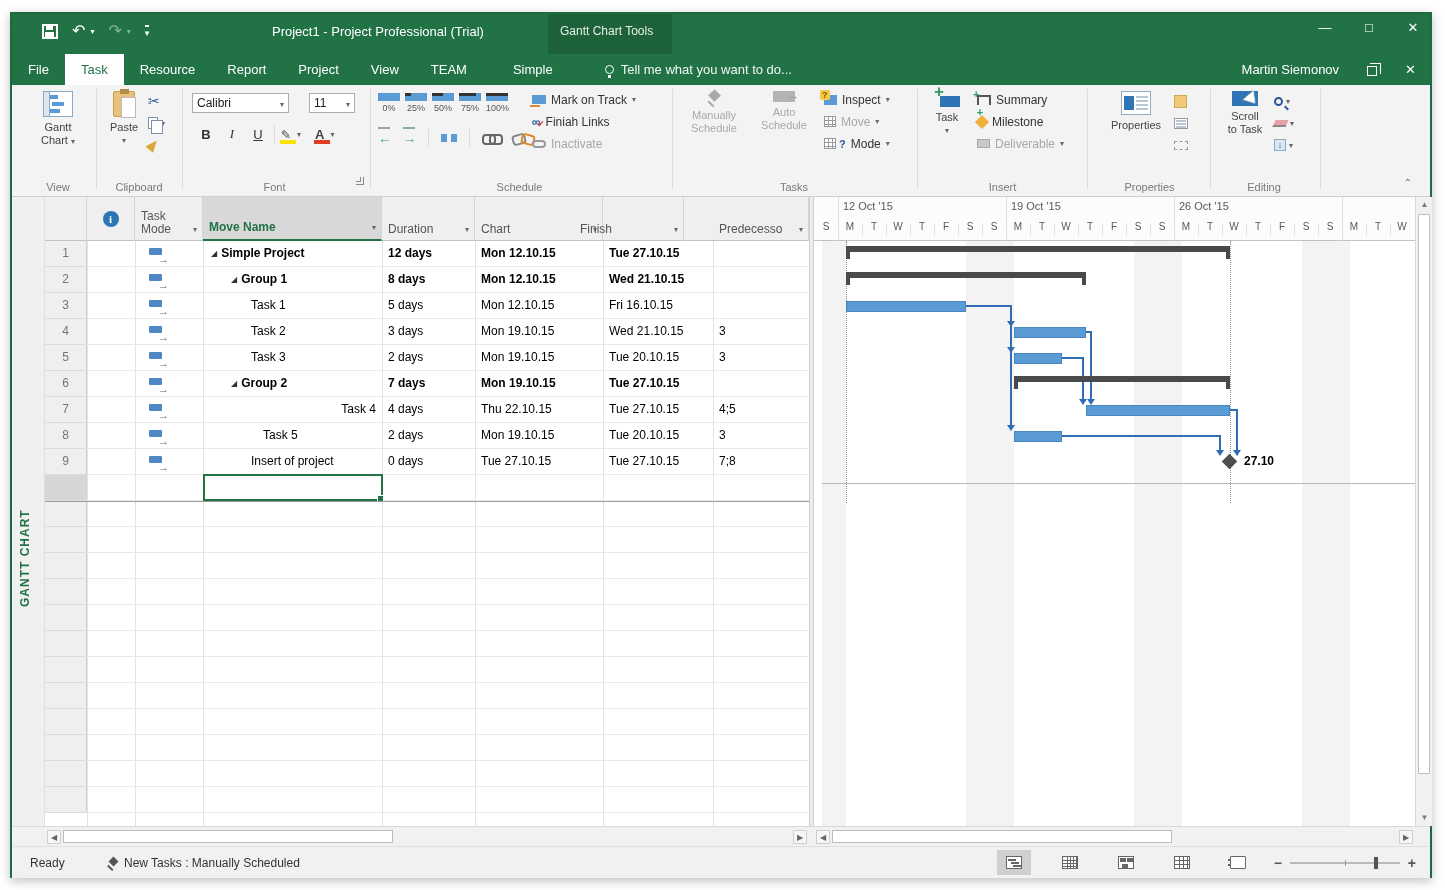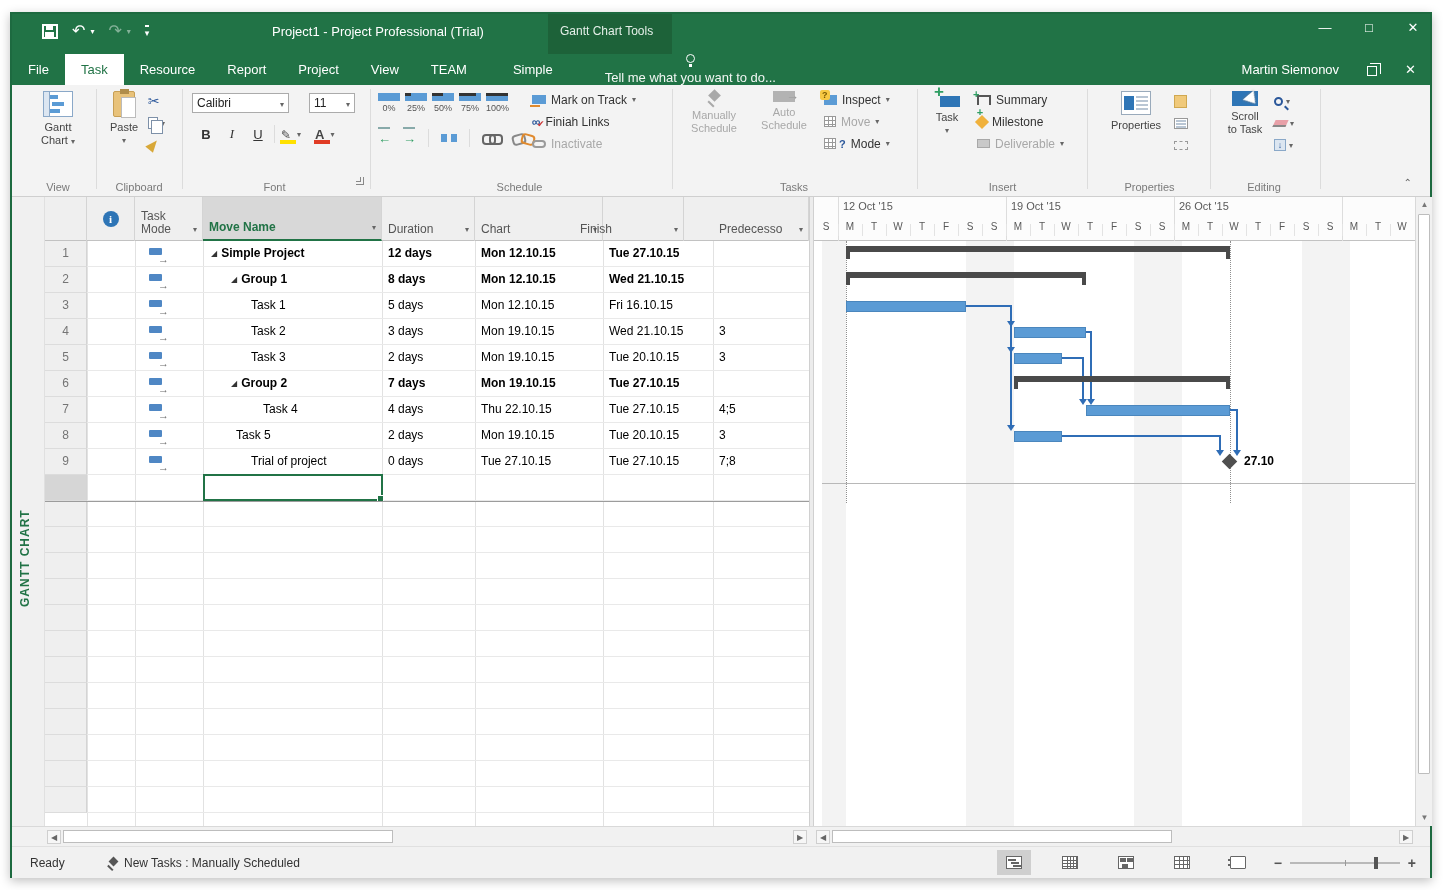--- a/index.html
+++ b/index.html
@@ -21,21 +21,21 @@
   .ctx-label { position:absolute; left:548px; top:10px; font-size:12px; color:#e4efe8; }
   .win-btns { position:absolute; right:8px; top:6px; display:flex; gap:26px; color:#fff; font-size:13px; }
   .win-btns span{ width:18px; text-align:center; }
   .ic-restore { display:inline-block; width:10px; height:10px; border:1px solid #fff; position:relative; margin-top:3px;}
   .ic-restore:before { content:""; position:absolute; left:2px; top:-4px; width:10px; height:10px; border:1px solid #fff; border-left:none; border-bottom:none; }
 
   
   .tabrow { position:absolute; left:0; top:40px; width:100%; height:31px; background:#217346; display:flex; align-items:stretch; color:#fff; }
   .tab { padding:0 16px; font-size:13px; display:flex; align-items:center; cursor:default; }
   .tab.sel { background:#fff; color:#217346; }
-  .tellme { display:flex; align-items:center; gap:7px; margin-left:22px; font-size:13px; color:#f2f7f4;flex-direction:column; }
+  .tellme { display:flex; align-items:center; gap:7px; margin-left:22px; font-size:13px; color:#f2f7f4; }
   .bulb { width:9px; height:9px; border:1.5px solid #fff; border-radius:50%; position:relative; }
   .bulb:after { content:""; position:absolute; left:2px; top:9px; width:3px; height:3px; background:#fff; }
   .tab-right { position:absolute; right:14px; top:0; height:31px; display:flex; align-items:center; gap:28px; font-size:13px; color:#fff; }
 
   
   .ribbon { position:absolute; left:0; top:71px; width:100%; height:112px; background:#f3f3f3; border-bottom:1px solid #cfcfcf; font-size:11px; color:#444; }
   .rsep { position:absolute; top:4px; width:1px; height:100px; background:#dcdcdc; }
   .glabel { position:absolute; bottom:3px; font-size:11px; color:#7a7a7a; text-align:center; }
   .bigbtn { position:absolute; top:6px; text-align:center; color:#444; line-height:13px; }
   .bigbtn .ic { margin:0 auto 4px; }
@@ -555,45 +555,45 @@
             <div class="cell b" style="left:430px; width:128px;">Mon 19.10.15</div>
             <div class="cell b" style="left:558px; width:110px;">Tue 27.10.15</div>
             <div class="cell b" style="left:668px; width:96px;"></div>
           </div>
           <div class="trow" style="top:156px;">
             <div class="rnum">7</div>
             <div class="modeic" style="left:104px;">
               <span class="mb"></span>
               <span class="ma">→</span>
             </div>
-            <div class="cell" style="left:158px; width:179px; padding-left:60px;">Task 4</div>
+            <div class="cell" style="left:158px; width:179px; padding-left:60px;text-align:right;">Task 4</div>
             <div class="cell" style="left:337px; width:93px;">4 days</div>
             <div class="cell" style="left:430px; width:128px;">Thu 22.10.15</div>
             <div class="cell" style="left:558px; width:110px;">Tue 27.10.15</div>
             <div class="cell" style="left:668px; width:108px;">4;5</div>
           </div>
           <div class="trow" style="top:182px;">
             <div class="rnum">8</div>
             <div class="modeic" style="left:104px;">
               <span class="mb"></span>
               <span class="ma">→</span>
             </div>
-            <div class="cell" style="left:158px; width:179px; padding-left:33px;">Task 5</div>
+            <div class="cell" style="left:158px; width:179px; padding-left:60px;">Task 5</div>
             <div class="cell" style="left:337px; width:93px;">2 days</div>
             <div class="cell" style="left:430px; width:128px;">Mon 19.10.15</div>
             <div class="cell" style="left:558px; width:110px;">Tue 20.10.15</div>
             <div class="cell" style="left:668px; width:96px;">3</div>
           </div>
           <div class="trow" style="top:208px;">
             <div class="rnum">9</div>
             <div class="modeic" style="left:104px;">
               <span class="mb"></span>
               <span class="ma">→</span>
             </div>
-            <div class="cell" style="left:158px; width:179px; padding-left:48px;">Trial of project</div>
+            <div class="cell" style="left:158px; width:179px; padding-left:48px;">Insert of project</div>
             <div class="cell" style="left:337px; width:93px;">0 days</div>
             <div class="cell" style="left:430px; width:128px;">Tue 27.10.15</div>
             <div class="cell" style="left:558px; width:110px;">Tue 27.10.15</div>
             <div class="cell" style="left:668px; width:96px;">7;8</div>
           </div>
           <div class="trow" style="top:234px;">
             <div class="rnum" style="background:#d6d6d6;"></div>
           </div>
           <div class="trow" style="top:260px;">
             <div class="rnum"></div>

